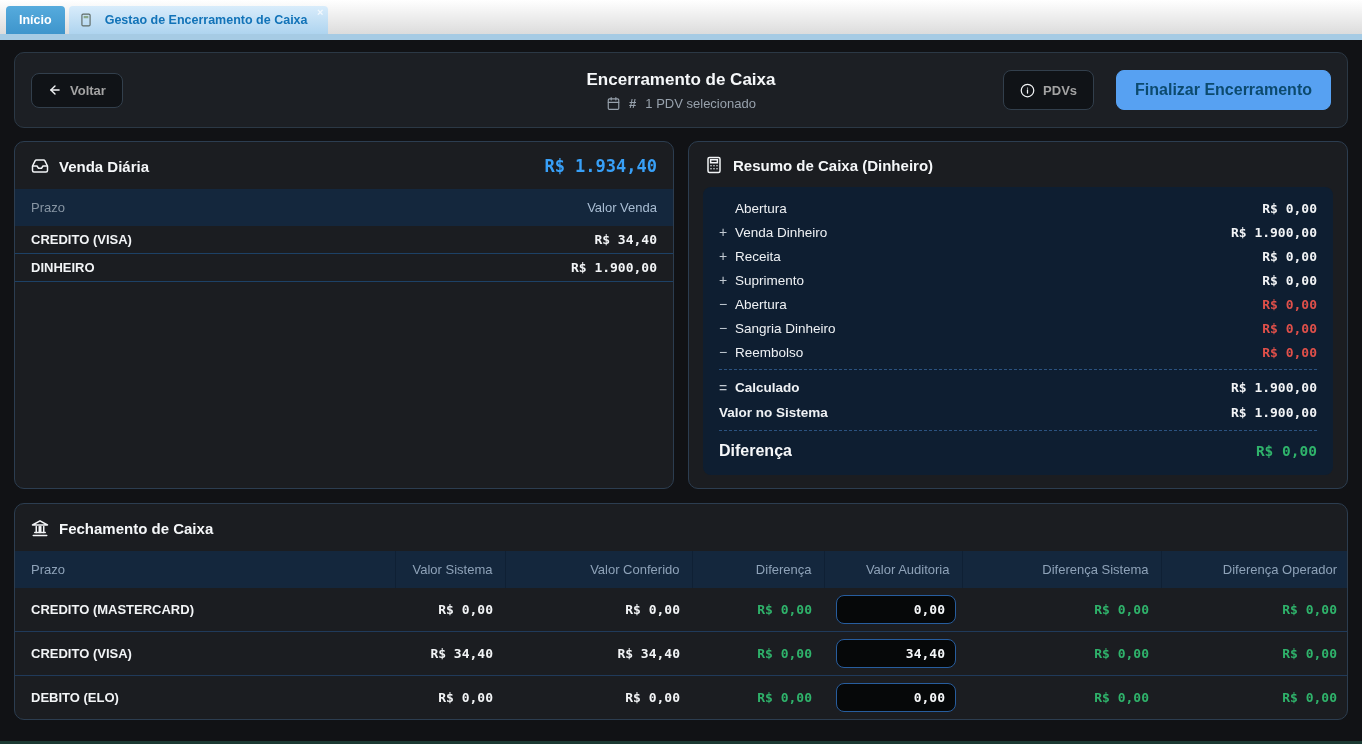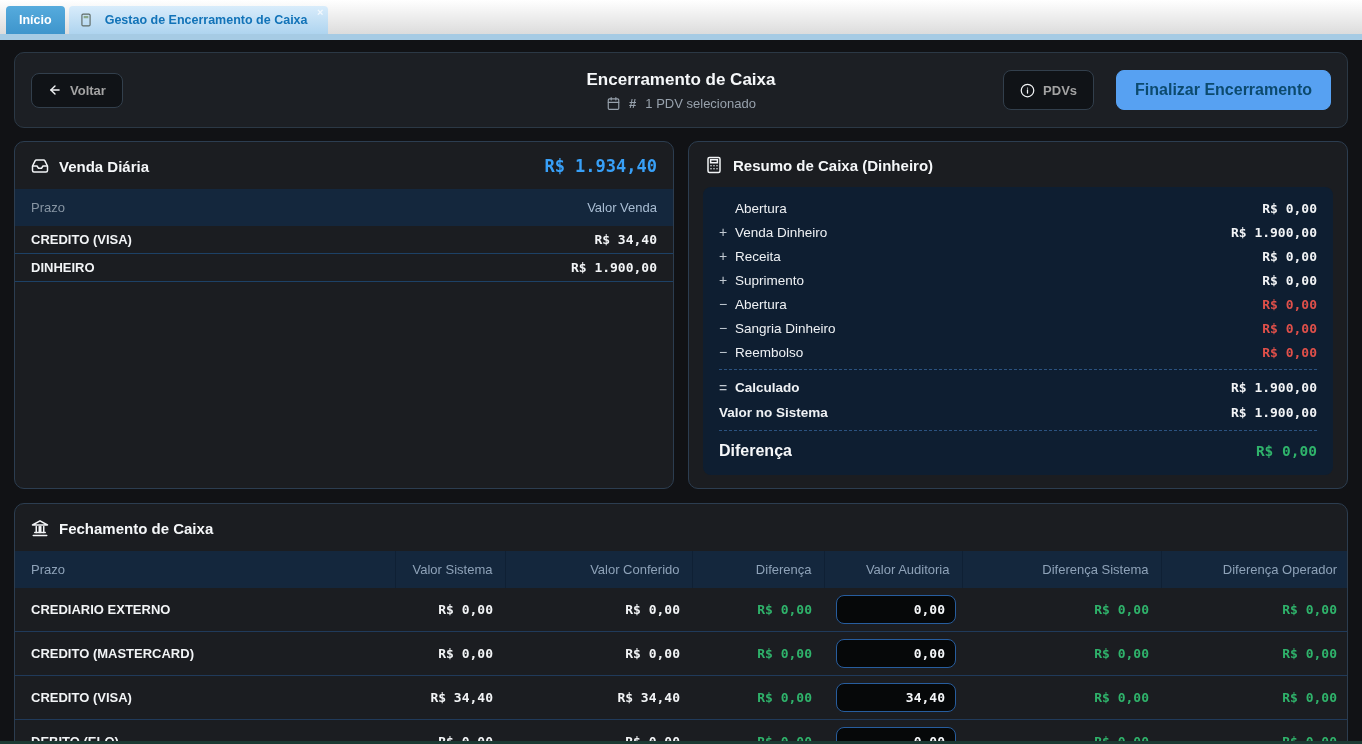--- a/index.html
+++ b/index.html
@@ -397,31 +397,20 @@
         <th>Valor Sistema</th>
         <th>Valor Conferido</th>
         <th>Diferença</th>
         <th>Valor Auditoria</th>
         <th>Diferença Sistema</th>
         <th>Diferença Operador</th>
       </tr>
     </thead>
     <tbody>
 
-        <tr>
-          <td class="fc-prazo">CREDIARIO EXTERNO</td>
-          <td class="fc-val mono">R$ 0,00</td>
-          <td class="fc-val mono">R$ 0,00</td>
-          <td class="fc-green mono">R$ 0,00</td>
-          <td>
-            <input class="audit-input" type="text" value="0,00" style="">
-          </td>
-          <td class="fc-green mono">R$ 0,00</td>
-          <td class="fc-green mono">R$ 0,00</td>
-        </tr>
 
         <tr>
           <td class="fc-prazo">CREDITO (MASTERCARD)</td>
           <td class="fc-val mono">R$ 0,00</td>
           <td class="fc-val mono">R$ 0,00</td>
           <td class="fc-green mono">R$ 0,00</td>
           <td>
             <input class="audit-input" type="text" value="0,00" style="">
           </td>
           <td class="fc-green mono">R$ 0,00</td>

